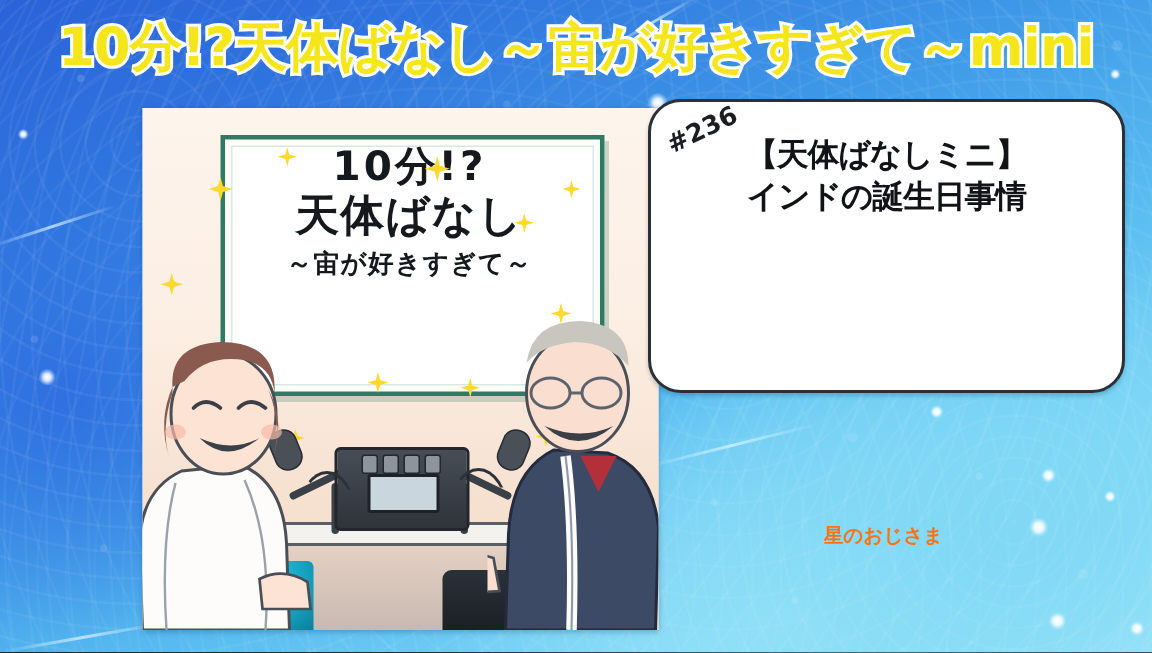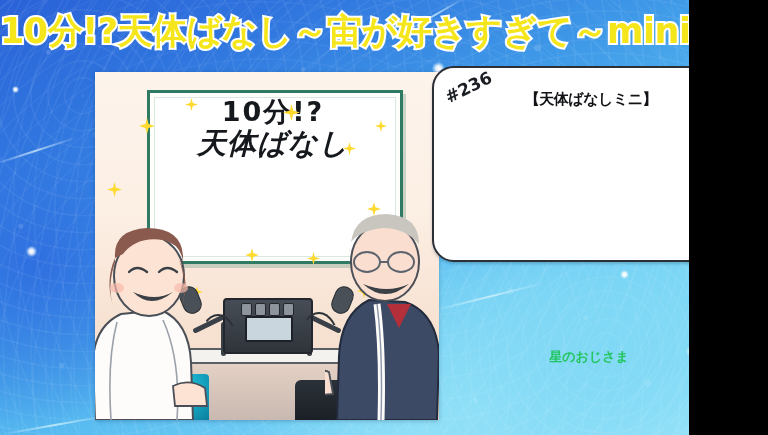--- a/index.html
+++ b/index.html
@@ -2,21 +2,21 @@
 <html><head>
 <meta charset="utf-8">
 <style>
   html, body {
     margin: 0;
     padding: 0;
     background: #000;
   }
   #stage {
     position: relative;
-    width: 689px;
+    width: 768px;
     height: 435px;
     overflow: hidden;
     font-family: "DejaVu Sans", "Liberation Sans", sans-serif;
   }
 
   
   .bg-base {
     position: absolute;
     inset: 0;
     background:
@@ -119,21 +119,21 @@
   }
   .art-title-block {
     position: absolute;
     left: 58px; top: 26px;
     width: 240px;
     text-align: center;
     color: #15181c;
     font-family: "DejaVu Sans", "Liberation Sans", sans-serif;
   }
   .art-line1 { font-size: 27px; font-weight: 700; letter-spacing: 2px; line-height: 1.05; }
-  .art-line2 { font-size: 29px; font-weight: 700; letter-spacing: 1px; line-height: 1.1; margin-top: 2px; font-style: italic; }
+  .art-line2 { font-size: 29px; font-weight: 700; letter-spacing: 1px; line-height: 1.1; margin-top: 2px; }
   .art-line3 { font-size: 17px; font-weight: 700; letter-spacing: 1px; line-height: 1.2; margin-top: 6px; }
 
   .sparkle {
     position: absolute;
     background: #ffd92e;
     pointer-events: none;
     clip-path: polygon(50% 0%, 60% 38%, 100% 50%, 60% 62%, 50% 100%, 40% 62%, 0% 50%, 40% 38%);
   }
 
   
@@ -246,21 +246,21 @@
     transform-origin: left center;
     letter-spacing: 0px;
   }
   .bubble-lines {
     position: absolute;
     left: 8px; right: 8px;
     top: 22px;
     text-align: center;
   }
   .bubble-lines div {
-    font-size: 15px;
+    font-size: 21px;
     font-weight: 700;
     color: #111317;
     line-height: 1.32;
     letter-spacing: -0.5px;
     white-space: nowrap;
   }
 
   
   .cast {
     position: absolute;
@@ -273,21 +273,21 @@
     letter-spacing: 0px;
     z-index: 5;
   }
   .cast-sub {
     position: absolute;
     left: 432px; top: 348px;
     width: 314px;
     text-align: center;
     font-size: 13px;
     font-weight: 700;
-    color: #22c55e;
+    color: #f97316;
     letter-spacing: 0px;
     z-index: 5;
   }
   .airdate {
     position: absolute;
     left: 432px; top: 386px;
     width: 314px;
     text-align: center;
     font-size: 27px;
     font-weight: 700;
@@ -329,20 +329,21 @@
   <div class="album-art">
     <div class="art-wall"></div>
 
     <div class="art-board">
       <div class="art-board-inner"></div>
     </div>
 
     <div class="art-title-block">
       <div class="art-line1">10分!?</div>
       <div class="art-line2">天体ばなし</div>
+      <div class="art-line3">～宙が好きすぎて～</div>
     </div>
 
     <div class="sparkle" style="left:44px;top:46px;width:16px;height:16px;"></div>
     <div class="sparkle" style="left:90px;top:26px;width:13px;height:13px;"></div>
     <div class="sparkle" style="left:188px;top:32px;width:17px;height:17px;"></div>
     <div class="sparkle" style="left:248px;top:70px;width:13px;height:13px;"></div>
     <div class="sparkle" style="left:280px;top:48px;width:12px;height:12px;"></div>
     <div class="sparkle" style="left:12px;top:110px;width:15px;height:15px;"></div>
     <div class="sparkle" style="left:272px;top:130px;width:14px;height:14px;"></div>
     <div class="sparkle" style="left:150px;top:176px;width:14px;height:14px;"></div>
@@ -410,18 +411,19 @@
 
   <svg class="bubble-tail" width="120" height="56" viewBox="0 0 120 56">
     <path d="M118 0 Q96 34 2 44 Q64 24 72 0 Z" fill="#ffffff" stroke="#2b2f36" stroke-width="2"></path>
     <rect x="60" y="-6" width="62" height="10" fill="#ffffff"></rect>
   </svg>
 
   <div class="bubble">
     <div class="bubble-num">#236</div>
     <div class="bubble-lines">
       <div>【天体ばなしミニ】</div>
+      <div>インドの誕生日事情</div>
     </div>
   </div>
 
   <div class="cast-sub">星のおじさま</div>
 
 </div>
 
 </body></html>

